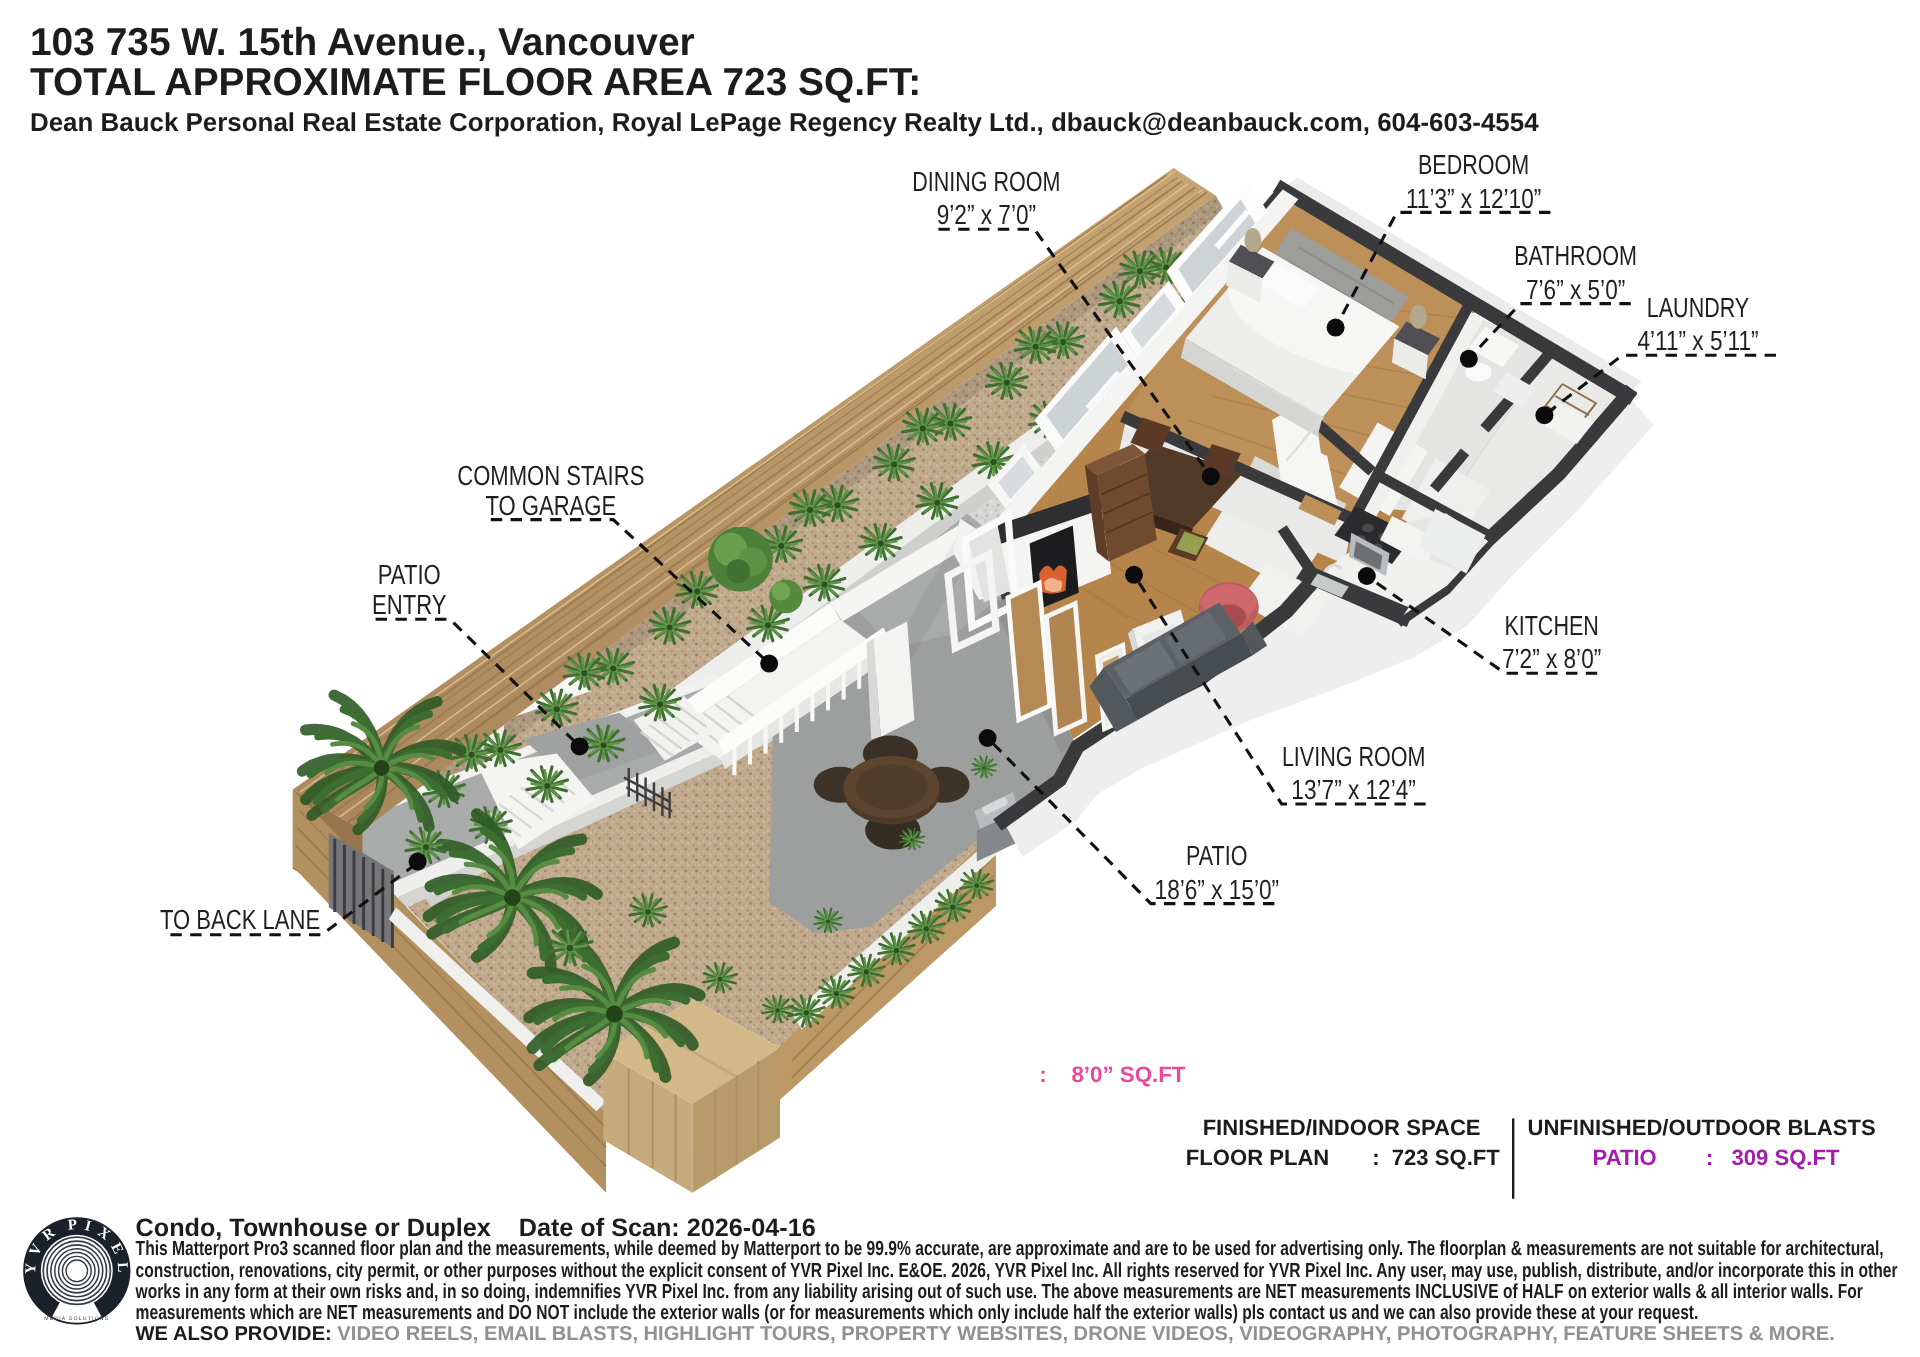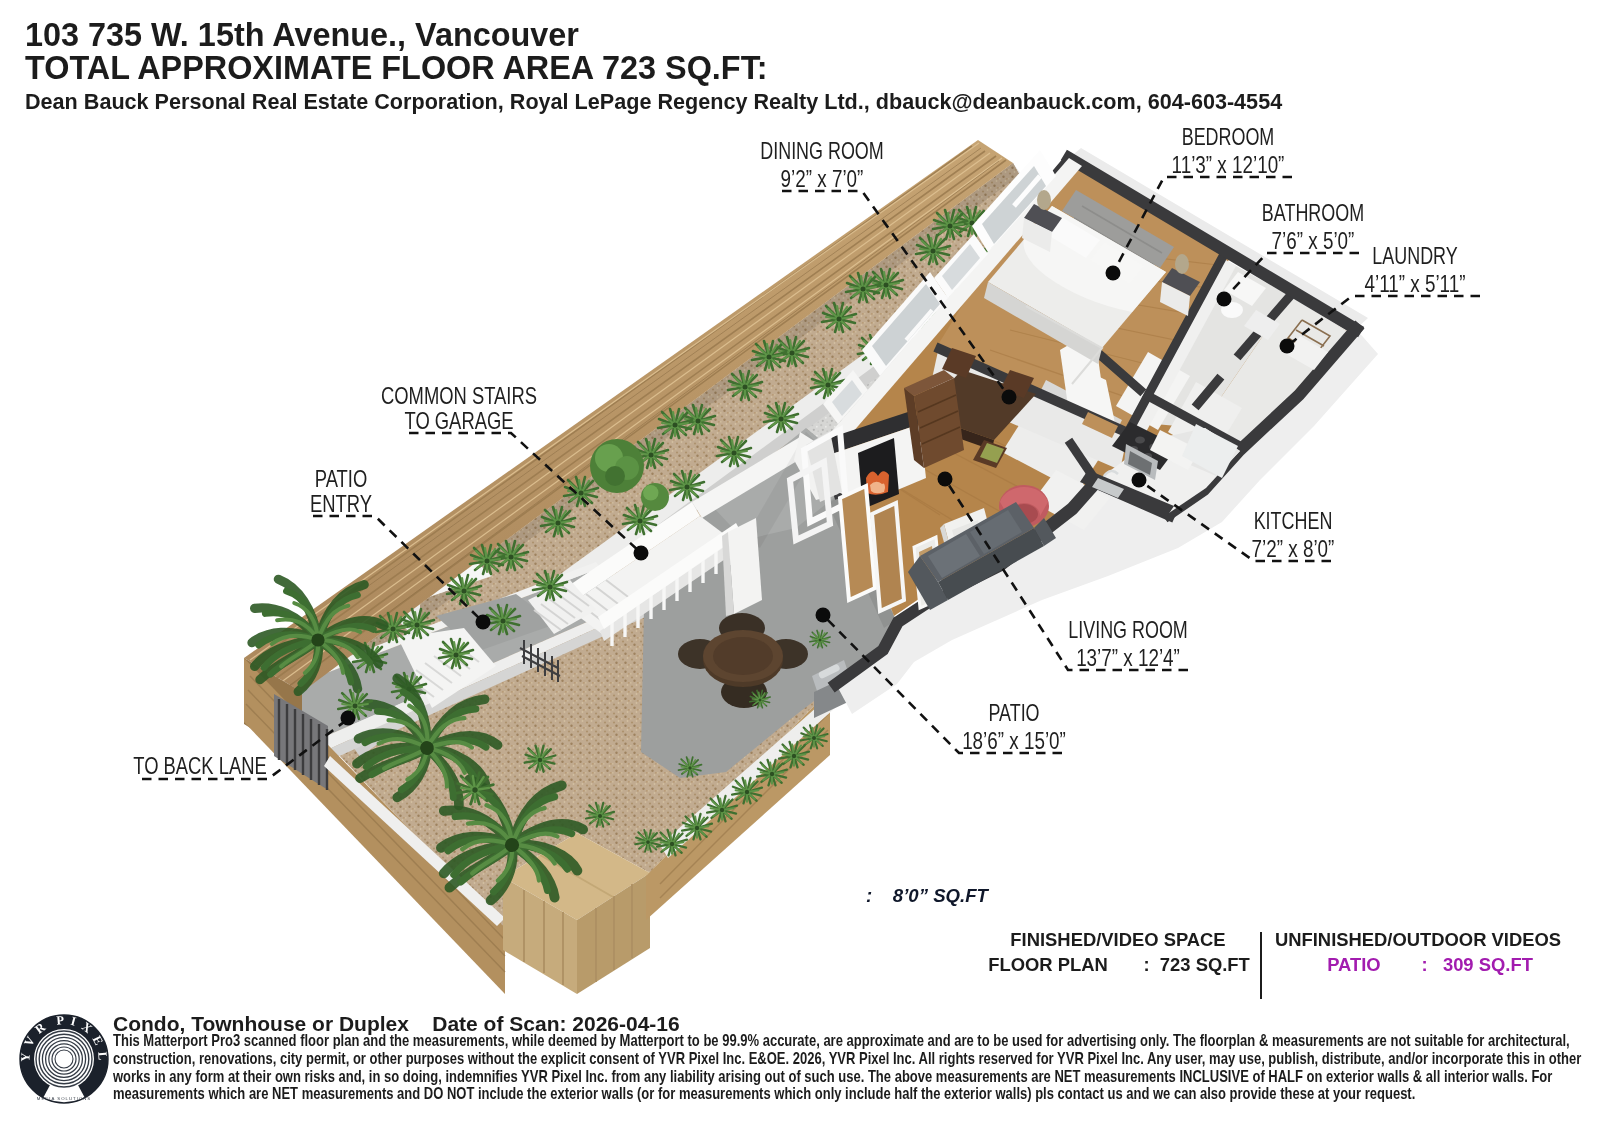--- a/index.html
+++ b/index.html
@@ -622,28 +622,28 @@
           <circle cx="1139" cy="480" r="7.5"></circle>
           <circle cx="945" cy="479" r="7.5"></circle>
           <circle cx="823" cy="615" r="7.5"></circle>
           <circle cx="641" cy="553" r="7.5"></circle>
           <circle cx="483" cy="622" r="7.5"></circle>
           <circle cx="348" cy="718" r="7.5"></circle>
 </g>
 </g>
 </svg>
 
-<div style="position:absolute;left:866px;top:885px;font-size:18.6px;font-weight:bold;color:#0f172a;white-space:nowrap;font-style:italic;">:&nbsp;&nbsp;&nbsp;&nbsp;8’0” SQ.FT</div>
-
-<div style="position:absolute;left:1118px;top:929px;transform:translateX(-50%);font-size:18.4px;font-weight:bold;color:#1c1c1c;white-space:nowrap;">FINISHED/VIDEO SPACE</div>
+<div style="position:absolute;left:866px;top:885px;font-size:18.6px;font-weight:bold;color:#ec4899;white-space:nowrap;">:&nbsp;&nbsp;&nbsp;&nbsp;8’0” SQ.FT</div>
+
+<div style="position:absolute;left:1118px;top:929px;transform:translateX(-50%);font-size:18.4px;font-weight:bold;color:#1c1c1c;white-space:nowrap;">FINISHED/INDOOR SPACE</div>
 <div style="position:absolute;left:1119px;top:954px;transform:translateX(-50%);font-size:18.4px;font-weight:bold;color:#1c1c1c;white-space:nowrap;">FLOOR PLAN&nbsp;&nbsp;&nbsp;&nbsp;&nbsp;&nbsp;&nbsp;:&nbsp;&nbsp;723 SQ.FT</div>
 
 <div style="position:absolute;left:1260px;top:932px;width:2px;height:67px;background:#1c1c1c;"></div>
 
-<div style="position:absolute;left:1418px;top:929px;transform:translateX(-50%);font-size:18.4px;font-weight:bold;color:#1c1c1c;white-space:nowrap;">UNFINISHED/OUTDOOR VIDEOS</div>
+<div style="position:absolute;left:1418px;top:929px;transform:translateX(-50%);font-size:18.4px;font-weight:bold;color:#1c1c1c;white-space:nowrap;">UNFINISHED/OUTDOOR BLASTS</div>
 <div style="position:absolute;left:1430px;top:954px;transform:translateX(-50%);font-size:18.4px;font-weight:bold;color:#a21caf;white-space:nowrap;">PATIO&nbsp;&nbsp;&nbsp;&nbsp;&nbsp;&nbsp;&nbsp;&nbsp;:&nbsp;&nbsp;&nbsp;309 SQ.FT</div>
 
 <svg width="130" height="126" viewBox="0 0 130 126" style="left:0px;top:1005px;">
 <g id="logo">
 <circle cx="64" cy="54" r="44" fill="#1b212b"></circle>
 <path d="M64,54 L84.8,92.8 A44,44 0 0 1 43.2,92.8 Z" fill="#ffffff"></path>
 <circle cx="64" cy="54" r="44" fill="none" stroke="#1b212b" stroke-width="1.4"></circle>
 <circle cx="64" cy="54" r="30" fill="#ffffff"></circle>
 <g fill="none" stroke="#2a313c" opacity="0.95">
 <circle cx="64" cy="54" r="28" stroke-width="1.4"></circle>
@@ -662,13 +662,14 @@
 <textPath href="#arcT" startOffset="50%">Y V R &nbsp;P I X E L</textPath>
 </text>
 <text x="64" y="95" font-family="Liberation Sans, sans-serif" font-size="4.3" fill="#3a414b" letter-spacing="1.0" text-anchor="middle">MEDIA SOLUTIONS</text>
 </g>
 </svg>
 
 <div style="position:absolute;left:113px;top:1012px;font-size:21px;font-weight:bold;color:#1c1c1c;">Condo, Townhouse or Duplex&nbsp;&nbsp;&nbsp;&nbsp;Date of Scan: 2026-04-16</div>
 
 <div style="position:absolute;left:113px;top:1032px;font-size:17px;font-weight:bold;color:#1c1c1c;line-height:17.8px;white-space:nowrap;transform:scaleX(0.765);transform-origin:0 0;">This Matterport Pro3 scanned floor plan and the measurements, while deemed by Matterport to be 99.9% accurate, are approximate and are to be used for advertising only. The floorplan &amp; measurements are not suitable for architectural,<br>construction, renovations, city permit, or other purposes without the explicit consent of YVR Pixel Inc. E&amp;OE. 2026, YVR Pixel Inc. All rights reserved for YVR Pixel Inc. Any user, may use, publish, distribute, and/or incorporate this in other<br>works in any form at their own risks and, in so doing, indemnifies YVR Pixel Inc. from any liability arising out of such use. The above measurements are NET measurements INCLUSIVE of HALF on exterior walls &amp; all interior walls. For<br>measurements which are NET measurements and DO NOT include the exterior walls (or for measurements which only include half the exterior walls) pls contact us and we can also provide these at your request.</div>
 
+<div style="position:absolute;left:113px;top:1102px;font-size:16.8px;font-weight:bold;color:#1c1c1c;">WE ALSO PROVIDE: <span style="color:#919191;font-weight:bold;">VIDEO REELS, EMAIL BLASTS, HIGHLIGHT TOURS, PROPERTY WEBSITES, DRONE VIDEOS, VIDEOGRAPHY, PHOTOGRAPHY, FEATURE SHEETS &amp; MORE.</span></div>
 </div>
 
 </body></html>

